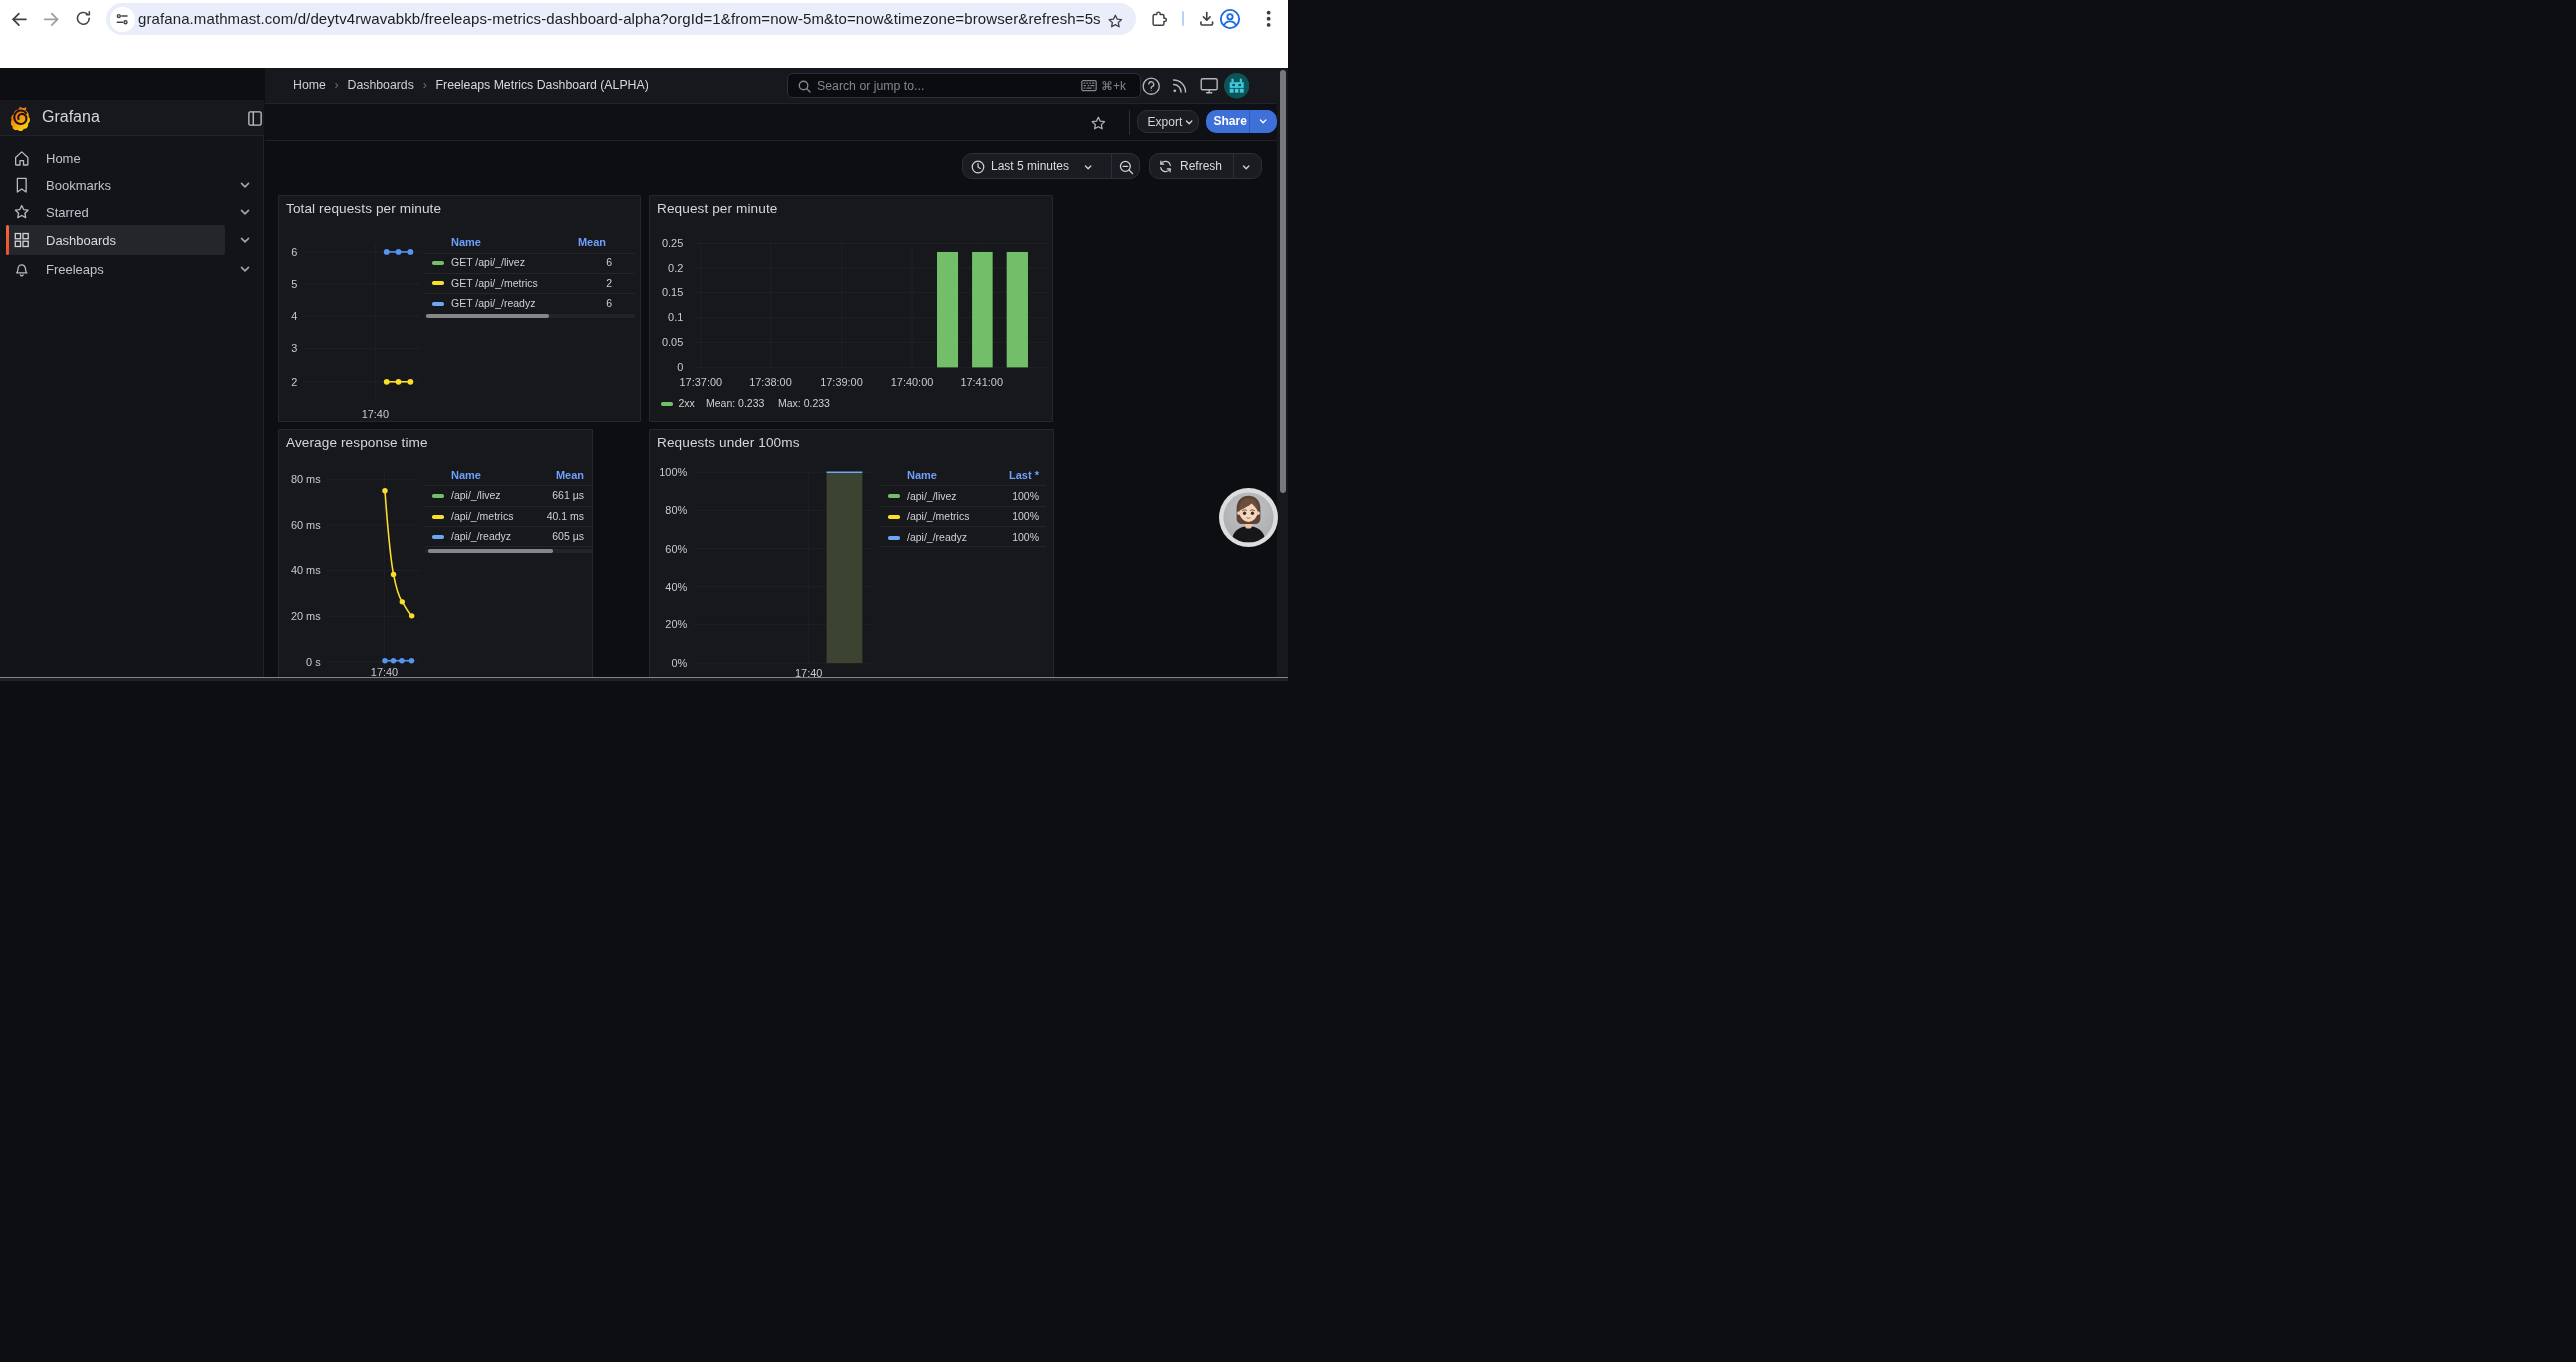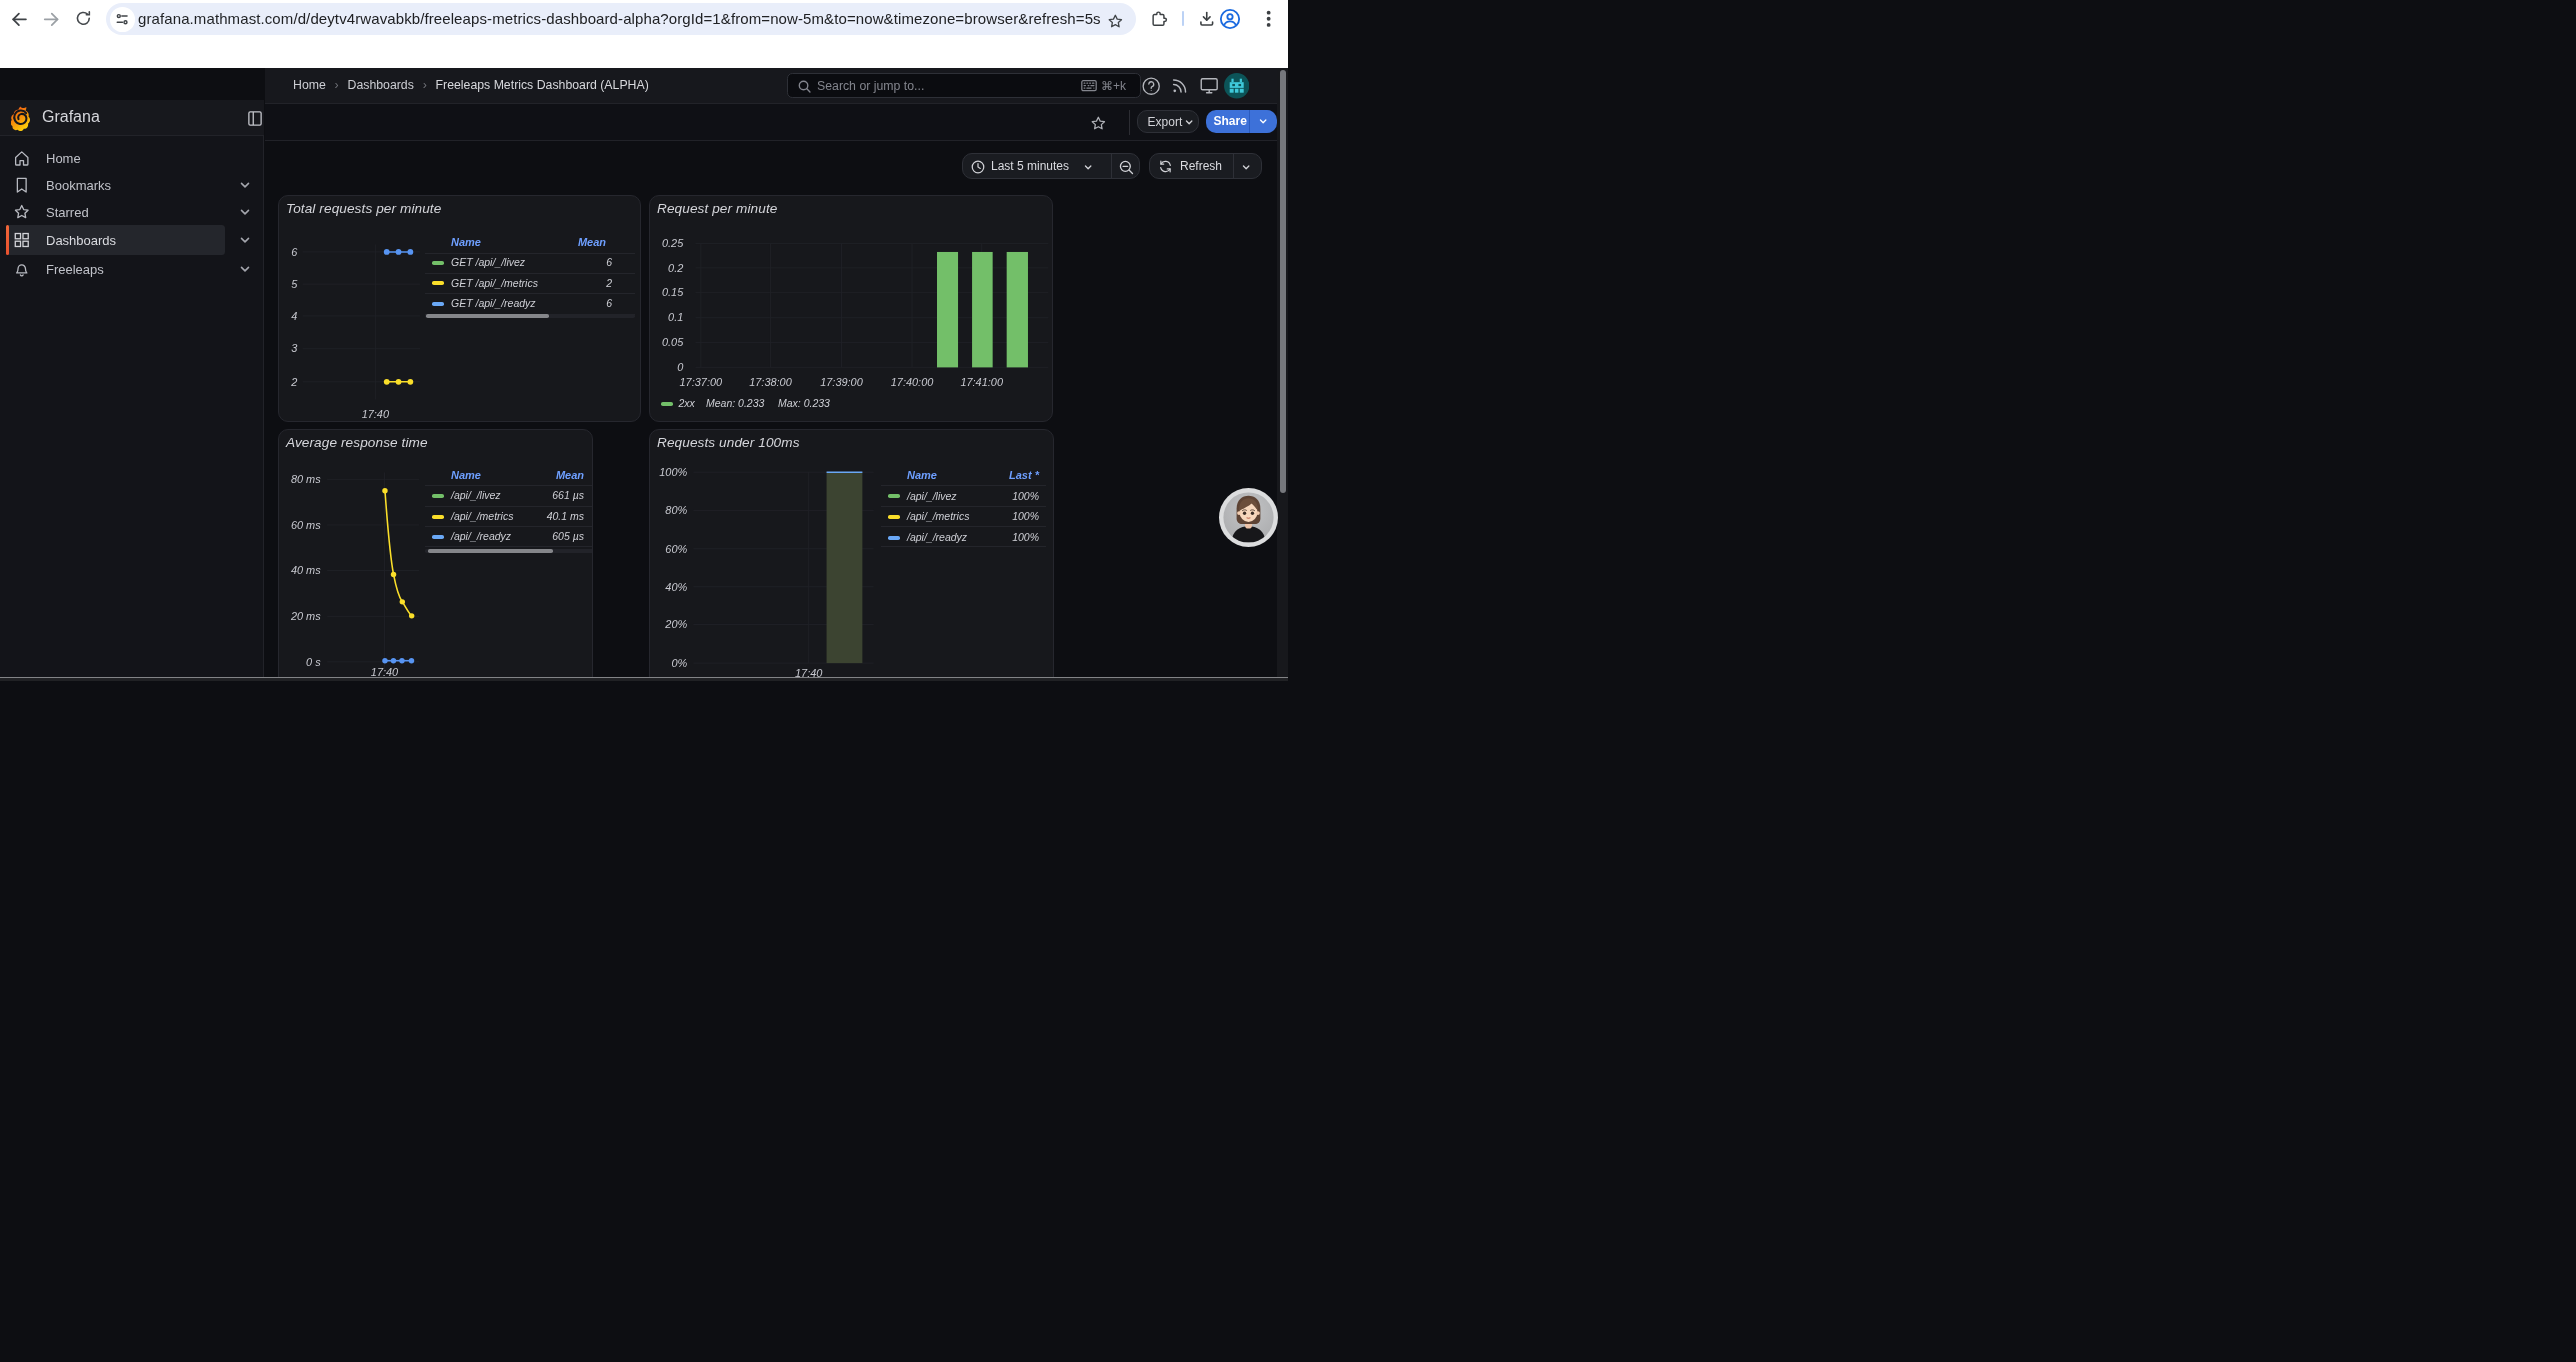--- a/index.html
+++ b/index.html
@@ -32,21 +32,21 @@
   #main { position:absolute; left:265px; top:0; width:1023px; height:613px; }
   #topbar { position:absolute; left:0; top:0; width:1023px; height:36px; background:#17181d; border-bottom:0.9px solid #222329; }
   #actions { position:absolute; left:0; top:36px; width:1023px; height:37px; background:#0f1015; border-bottom:0.9px solid #212228; }
 
   #searchbox { position:absolute; left:522px; top:4.8px; width:354px; height:25.4px; background:#0b0c10; border:0.9px solid #2e3037; border-radius:5.3px; color:#83858d; }
 
   .btn { position:absolute; border-radius:10px; font-size:12px; }
   .toolbtn { background:#1a1c21; border:0.9px solid #2e3037; color:#d2d3d8; }
 
   
-  .panel { position:absolute; background:#17181c; border:0.9px solid #26272e; border-radius:10px;font-style:italic; }
+  .panel { position:absolute; background:#17181c; border:0.9px solid #26272e; border-radius:1px; }
   .ptitle { position:absolute; left:7px; top:4.8px; font-size:13.6px; font-weight:500; color:#d5d6db; letter-spacing:0.1px; }
 
   .tblhead { color:#6e9fff; font-weight:700; font-size:11px; }
   .tbltxt { color:#cfd0d6; font-size:10.5px; }
   .hairline { position:absolute; height:0.9px; background:#24252b; }
   .pill { position:absolute; width:12.3px; height:3.5px; border-radius:1.8px; }
 
   #bottomstrip { position:absolute; left:0; top:677px; width:1288px; height:4.4px; background:#202124; border-top:1.3px solid #828386; }
 
   

